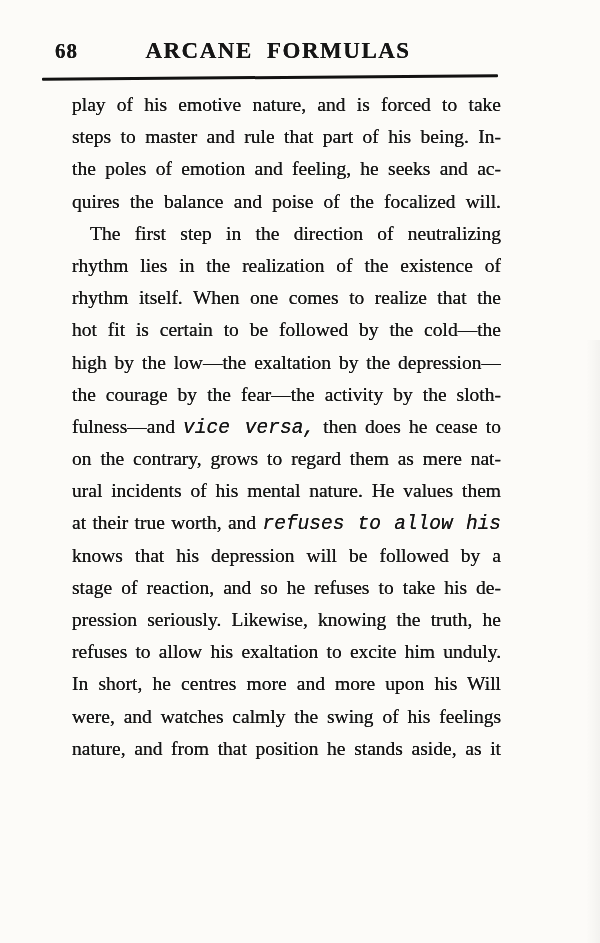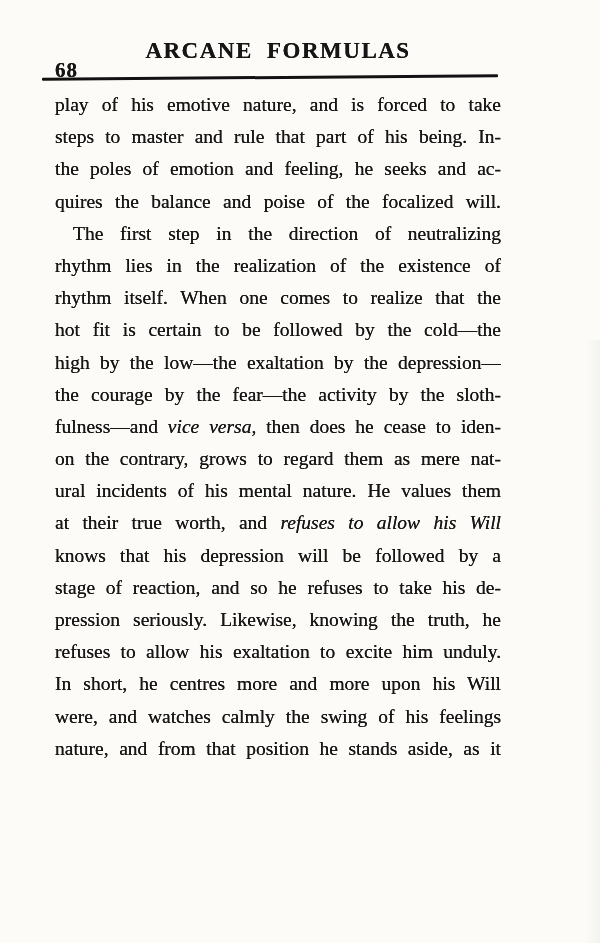--- a/index.html
+++ b/index.html
@@ -15,21 +15,21 @@
     color: #161616;
     overflow: hidden;
   }
   .edge-shade {
     position: absolute; right: 0; top: 340px; width: 14px; height: 603px;
     background: linear-gradient(to right, rgba(0,0,0,0), rgba(0,0,0,0.035));
     pointer-events: none;
   }
   .header { position: absolute; top: 38px; left: 55px; width: 446px; height: 30px; }
   .page-number {
-    position: absolute; left: 0; top: 20px;
+    position: absolute; left: 0; top: 1px;
     font-size: 21px; font-weight: 700; letter-spacing: 1px;
     text-shadow: 0 0 0.5px currentColor;
   }
   .header-title {
     text-align: center;
     font-weight: 700;
     font-size: 23px; letter-spacing: 1.5px; word-spacing: 7px;
     text-shadow: 0 0 0.5px currentColor;
   }
   .header-rule {
@@ -43,23 +43,24 @@
     position: absolute; top: 89px; left: 55px; width: 446px;
   }
   .line {
     height: 32.2px; line-height: 32.2px;
     font-size: 19.5px;
     text-align: justify;
     text-align-last: justify;
     -moz-text-align-last: justify;
     text-shadow: 0 0 0.5px currentColor;
     overflow: hidden;
+    margin-left: 17px;
   }
   .line.indent { text-indent: 18px; }
-  .line em { font-style: italic; }
+  .line em { font-style: italic; font-family: Liberation Mono, monospace; }
 </style>
 </head>
 <body>
 
 <div class="page">
   <div class="edge-shade"></div>
 
   <div class="header">
     <div class="page-number">68</div>
     <div class="header-title">ARCANE FORMULAS</div>

